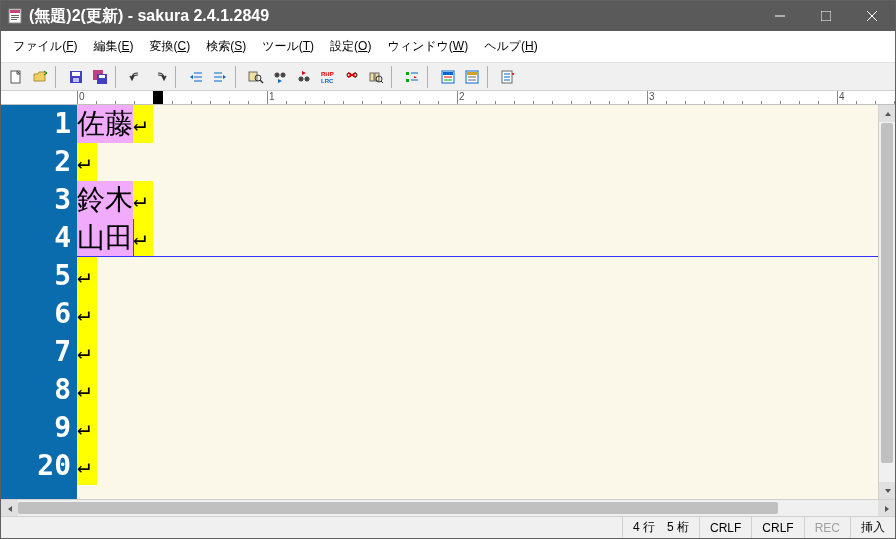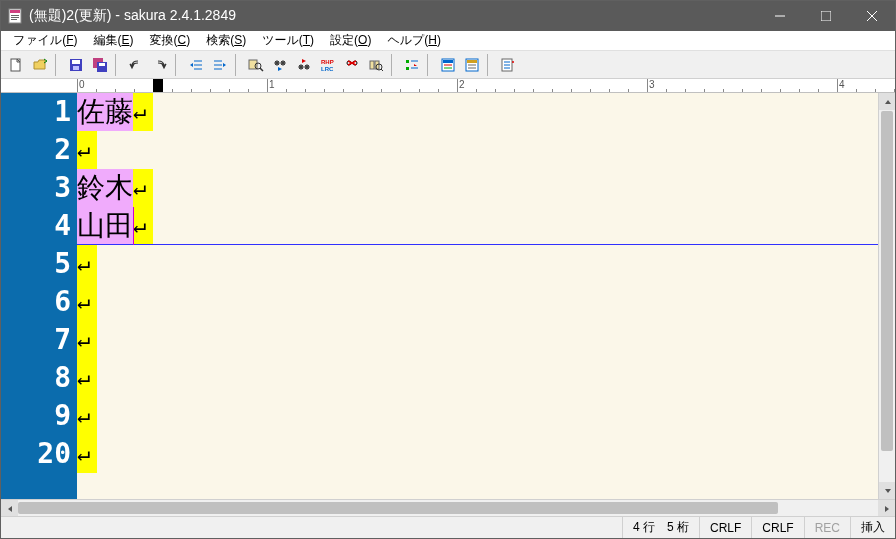--- a/index.html
+++ b/index.html
@@ -1,23 +1,23 @@
 <!DOCTYPE html>
 <html><head>
 <meta charset="utf-8">
 <style>
 * { margin: 0; padding: 0; box-sizing: border-box; }
 body { font-family: "Meiryo", "MS PGothic", sans-serif; font-size: 12px; overflow: hidden; }
 .window { width: 896px; height: 539px; background: #fff; border: 1px solid #606060; display: flex; flex-direction: column; }
 .titlebar { height: 30px; background: #5a5a5a; color: #fff; display: flex; align-items: center; padding-left: 6px; }
 .titlebar-icon { width: 16px; height: 16px; margin-right: 6px; display: flex; align-items: center; justify-content: center; }
-.titlebar-text { flex: 1; font-size: 14px; }
+.titlebar-text { flex: 1; font-size: 16px; font-weight: bold; }
 .titlebar-buttons { display: flex; }
 .tbtn { width: 46px; height: 30px; display: flex; align-items: center; justify-content: center; color: #fff; }
-.menubar { height: 20px; background: #fff; display: flex; align-items: center; padding: 0 4px; border-bottom: 1px solid #e0e0e0; }
+.menubar { height: 32px; background: #fff; display: flex; align-items: center; padding: 0 4px; border-bottom: 1px solid #e0e0e0; }
 .menu-item { padding: 2px 8px; cursor: default; }
 .menu-item u { text-decoration: underline; }
 .toolbar { height: 28px; background: #f0f0f0; display: flex; align-items: center; padding: 2px 4px; gap: 2px; border-bottom: 1px solid #d0d0d0; }
 .tool-btn { width: 22px; height: 22px; display: flex; align-items: center; justify-content: center; border: 1px solid transparent; }
 .tool-sep { width: 6px; height: 22px; border-left: 1px solid #b0b0b0; margin: 0 2px; }
 .ruler { height: 14px; background: #fff; border-bottom: 1px solid #c0c0c0; position: relative; font-size: 10px; color: #555; overflow: hidden; }
 .ruler-tick { position: absolute; top: 0; height: 14px; border-left: 1px solid #888; }
 .ruler-tick.minor { height: 4px; top: 10px; }
 .ruler-label { position: absolute; top: 0; font-size: 10px; }
 .editor-area { flex: 1; display: flex; background: #fbf7e9; position: relative; overflow: hidden; }
@@ -78,20 +78,21 @@
     </div>
   </div>
 
   <div class="menubar">
     <div class="menu-item">ファイル(<u>F</u>)</div>
     <div class="menu-item">編集(<u>E</u>)</div>
     <div class="menu-item">変換(<u>C</u>)</div>
     <div class="menu-item">検索(<u>S</u>)</div>
     <div class="menu-item">ツール(<u>T</u>)</div>
     <div class="menu-item">設定(<u>O</u>)</div>
+    <div class="menu-item">ウィンドウ(<u>W</u>)</div>
     <div class="menu-item">ヘルプ(<u>H</u>)</div>
   </div>
 
   <div class="toolbar">
     <div class="tool-btn">
         <svg width="16" height="16">
           <rect x="3" y="2" width="9" height="12" fill="#fff" stroke="#555"></rect>
           <path d="M9 2 L12 5 L9 5 Z" fill="#ddd" stroke="#555"></path>
         </svg>
       </div>

